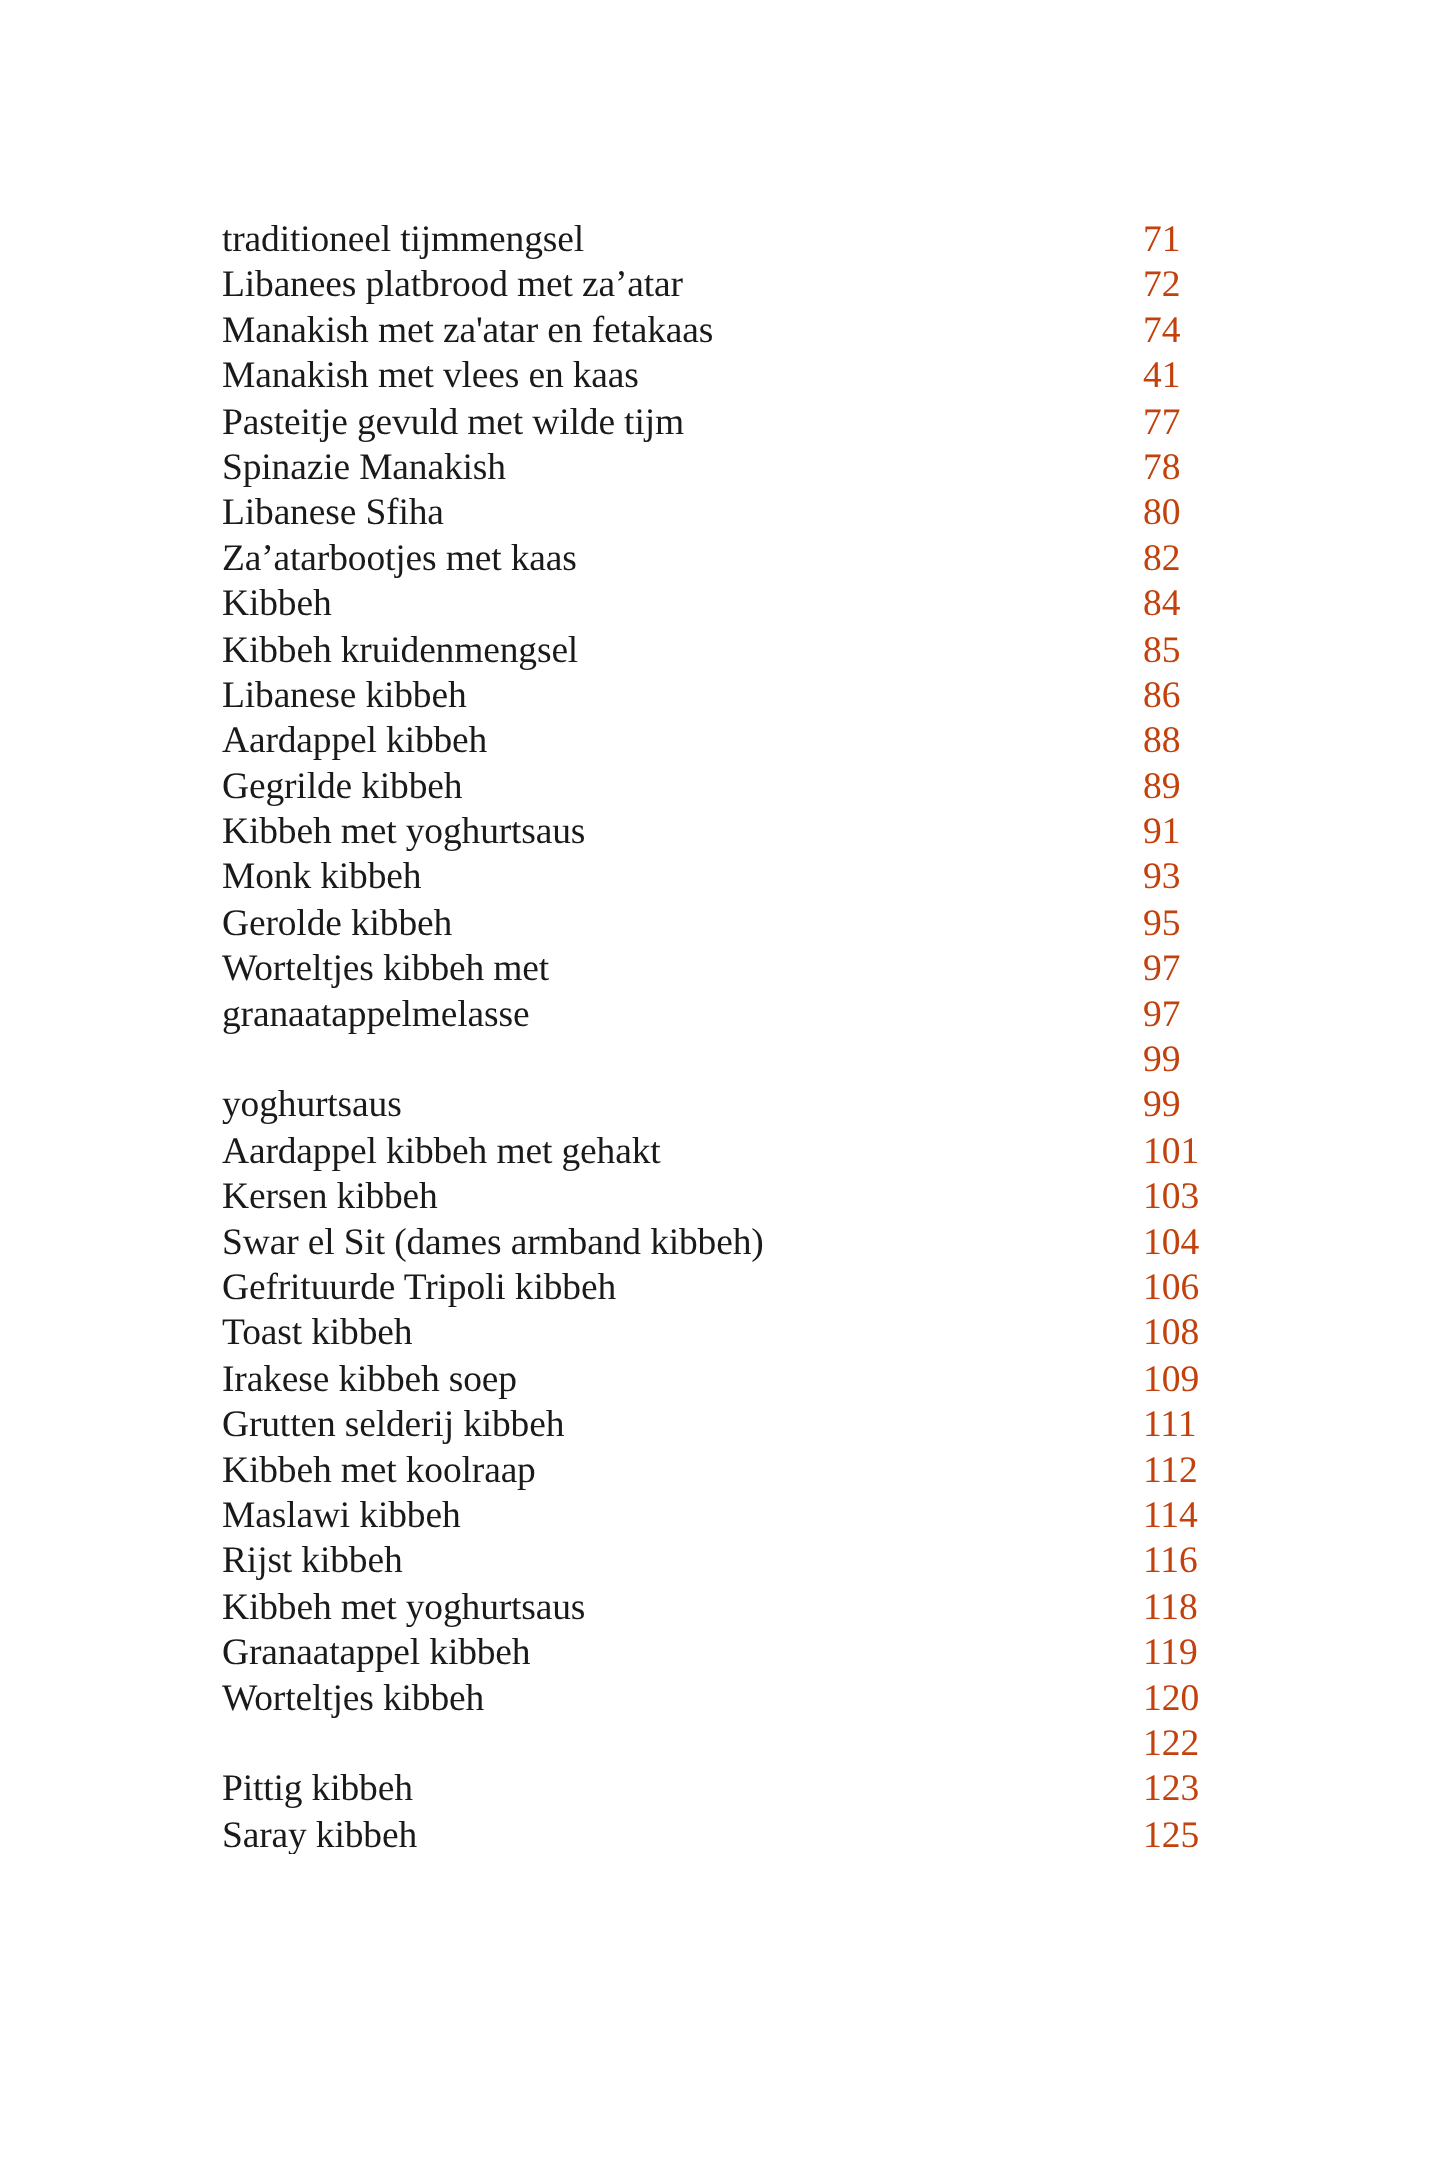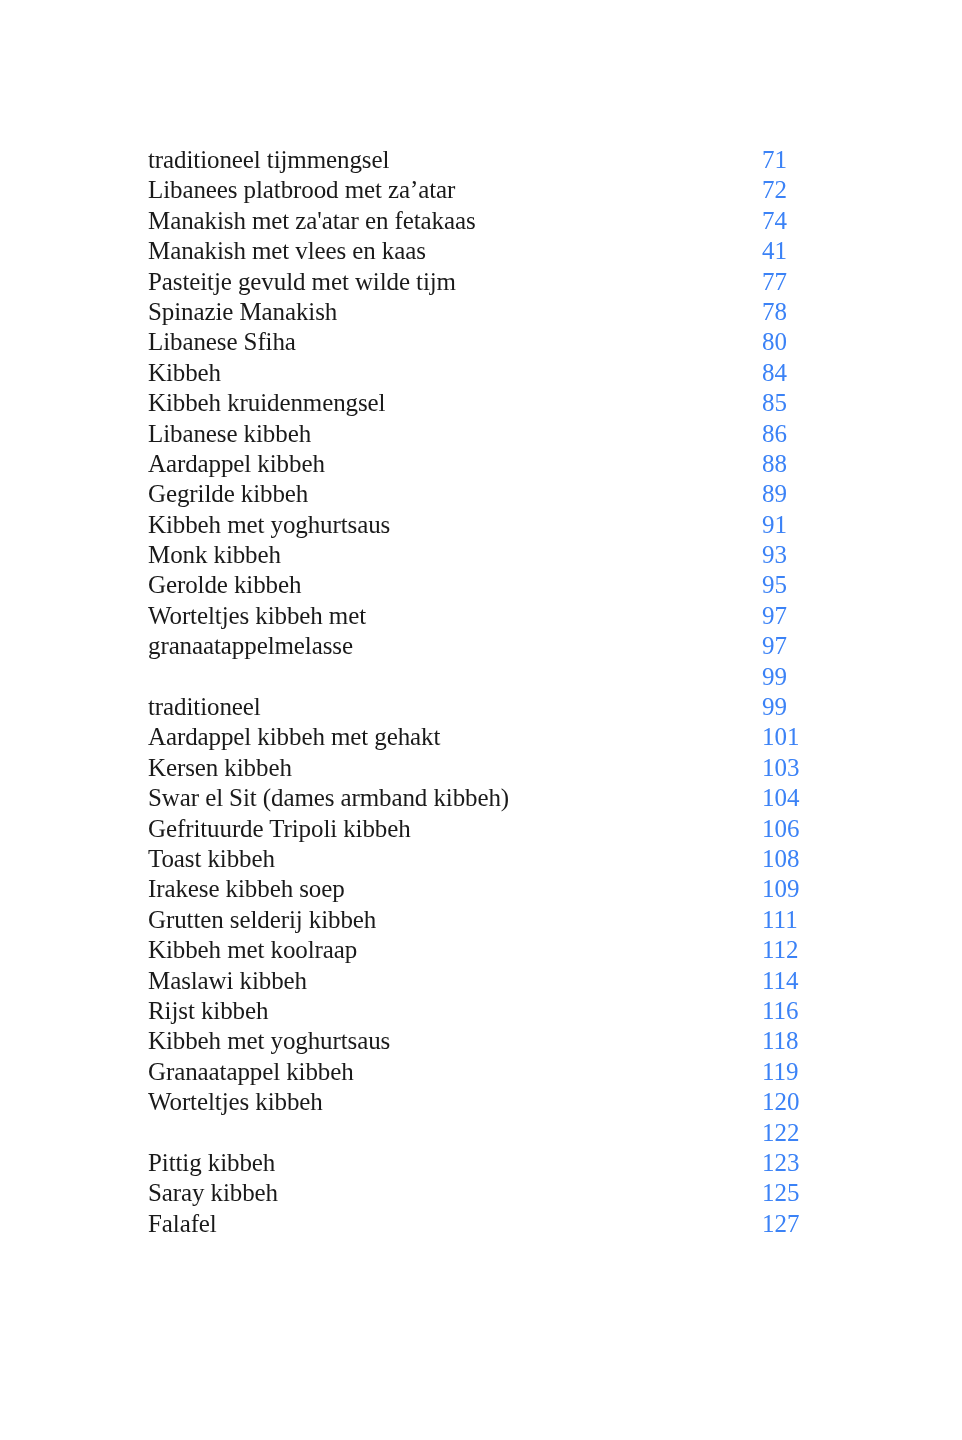--- a/index.html
+++ b/index.html
@@ -43,21 +43,21 @@
     letter-spacing: -0.1px;
     color: #1a1a1a;
   }
 
   
   .toc-page {
     position: absolute;
     left: 614px;
     top: 0;
     font-size: 25px;
-    color: #3b82f6;
+    color: #c2410c;
   }
 
   
   .folio {
     position: absolute;
     left: 0;
     top: 1344px;
     width: 962px;
     text-align: center;
     font-size: 20px;
@@ -71,32 +71,33 @@
 <div class="page">
 
   <div class="toc">
       <div class="toc-entry"><span class="toc-title">traditioneel tijmmengsel</span><span class="toc-page">71</span></div>
       <div class="toc-entry"><span class="toc-title">Libanees platbrood met za’atar</span><span class="toc-page">72</span></div>
       <div class="toc-entry"><span class="toc-title">Manakish met za'atar en fetakaas</span><span class="toc-page">74</span></div>
       <div class="toc-entry"><span class="toc-title">Manakish met vlees en kaas</span><span class="toc-page">41</span></div>
       <div class="toc-entry"><span class="toc-title">Pasteitje gevuld met wilde tijm</span><span class="toc-page">77</span></div>
       <div class="toc-entry"><span class="toc-title">Spinazie Manakish</span><span class="toc-page">78</span></div>
       <div class="toc-entry"><span class="toc-title">Libanese Sfiha</span><span class="toc-page">80</span></div>
+      <div class="toc-entry"><span class="toc-title">Za’atarbootjes met kaas</span><span class="toc-page">82</span></div>
       <div class="toc-entry"><span class="toc-title">Kibbeh</span><span class="toc-page">84</span></div>
       <div class="toc-entry"><span class="toc-title">Kibbeh kruidenmengsel</span><span class="toc-page">85</span></div>
       <div class="toc-entry"><span class="toc-title">Libanese kibbeh</span><span class="toc-page">86</span></div>
       <div class="toc-entry"><span class="toc-title">Aardappel kibbeh</span><span class="toc-page">88</span></div>
       <div class="toc-entry"><span class="toc-title">Gegrilde kibbeh</span><span class="toc-page">89</span></div>
       <div class="toc-entry"><span class="toc-title">Kibbeh met yoghurtsaus</span><span class="toc-page">91</span></div>
       <div class="toc-entry"><span class="toc-title">Monk kibbeh</span><span class="toc-page">93</span></div>
       <div class="toc-entry"><span class="toc-title">Gerolde kibbeh</span><span class="toc-page">95</span></div>
       <div class="toc-entry"><span class="toc-title">Worteltjes kibbeh met</span><span class="toc-page">97</span></div>
       <div class="toc-entry"><span class="toc-title">granaatappelmelasse</span><span class="toc-page">97</span></div>
       <div class="toc-entry"><span class="toc-page">99</span></div>
-      <div class="toc-entry"><span class="toc-title">traditioneel</span><span class="toc-page">99</span></div>
+      <div class="toc-entry"><span class="toc-title">yoghurtsaus</span><span class="toc-page">99</span></div>
       <div class="toc-entry"><span class="toc-title">Aardappel kibbeh met gehakt</span><span class="toc-page">101</span></div>
       <div class="toc-entry"><span class="toc-title">Kersen kibbeh</span><span class="toc-page">103</span></div>
       <div class="toc-entry"><span class="toc-title">Swar el Sit (dames armband kibbeh)</span><span class="toc-page">104</span></div>
       <div class="toc-entry"><span class="toc-title">Gefrituurde Tripoli kibbeh</span><span class="toc-page">106</span></div>
       <div class="toc-entry"><span class="toc-title">Toast kibbeh</span><span class="toc-page">108</span></div>
       <div class="toc-entry"><span class="toc-title">Irakese kibbeh soep</span><span class="toc-page">109</span></div>
       <div class="toc-entry"><span class="toc-title">Grutten selderij kibbeh</span><span class="toc-page">111</span></div>
       <div class="toc-entry"><span class="toc-title">Kibbeh met koolraap</span><span class="toc-page">112</span></div>
       <div class="toc-entry"><span class="toc-title">Maslawi kibbeh</span><span class="toc-page">114</span></div>
       <div class="toc-entry"><span class="toc-title">Rijst kibbeh</span><span class="toc-page">116</span></div>

